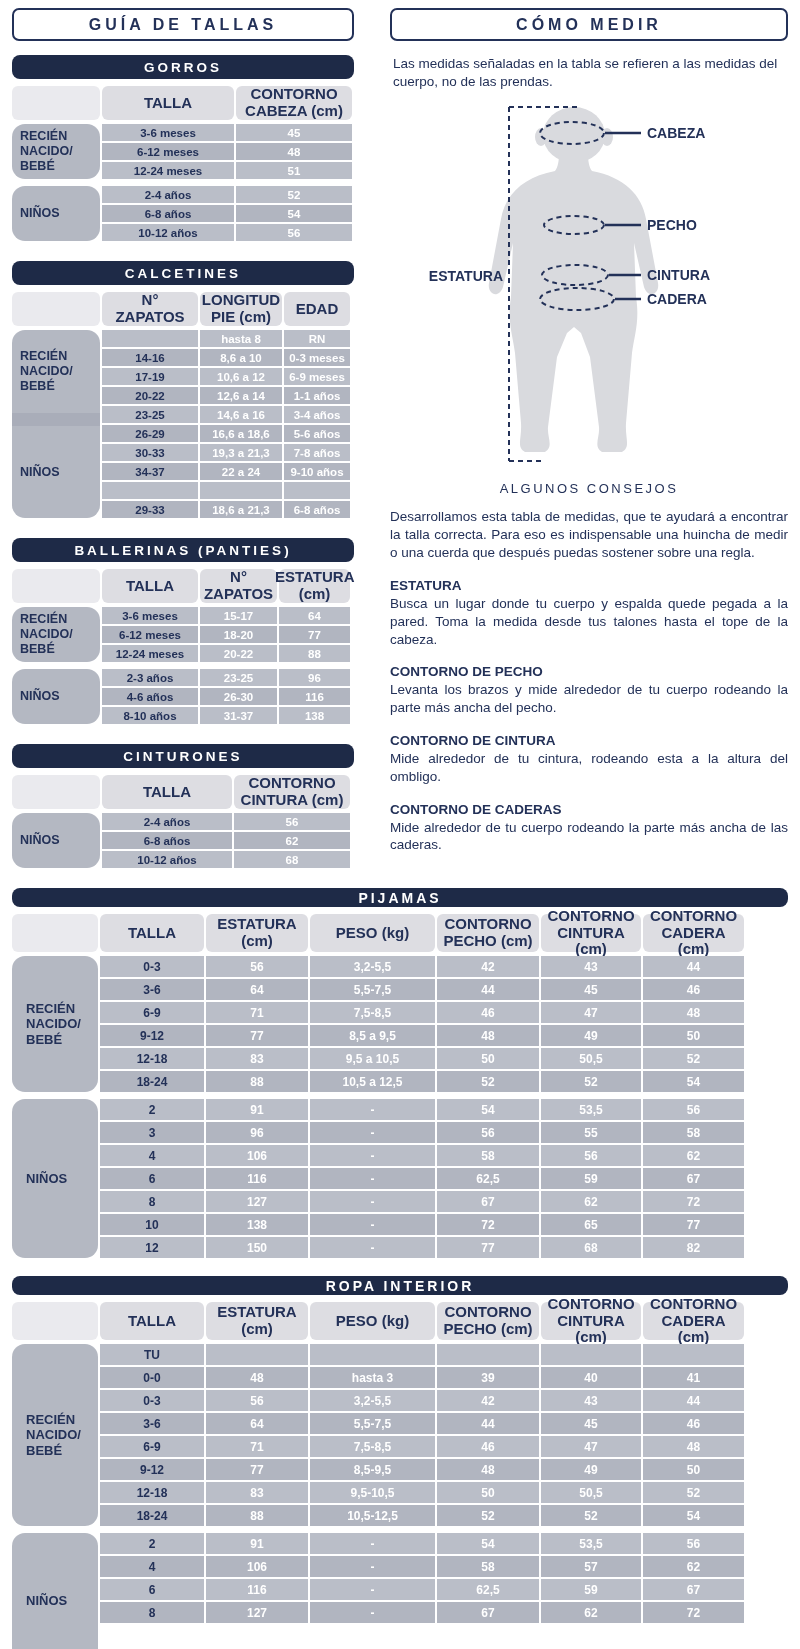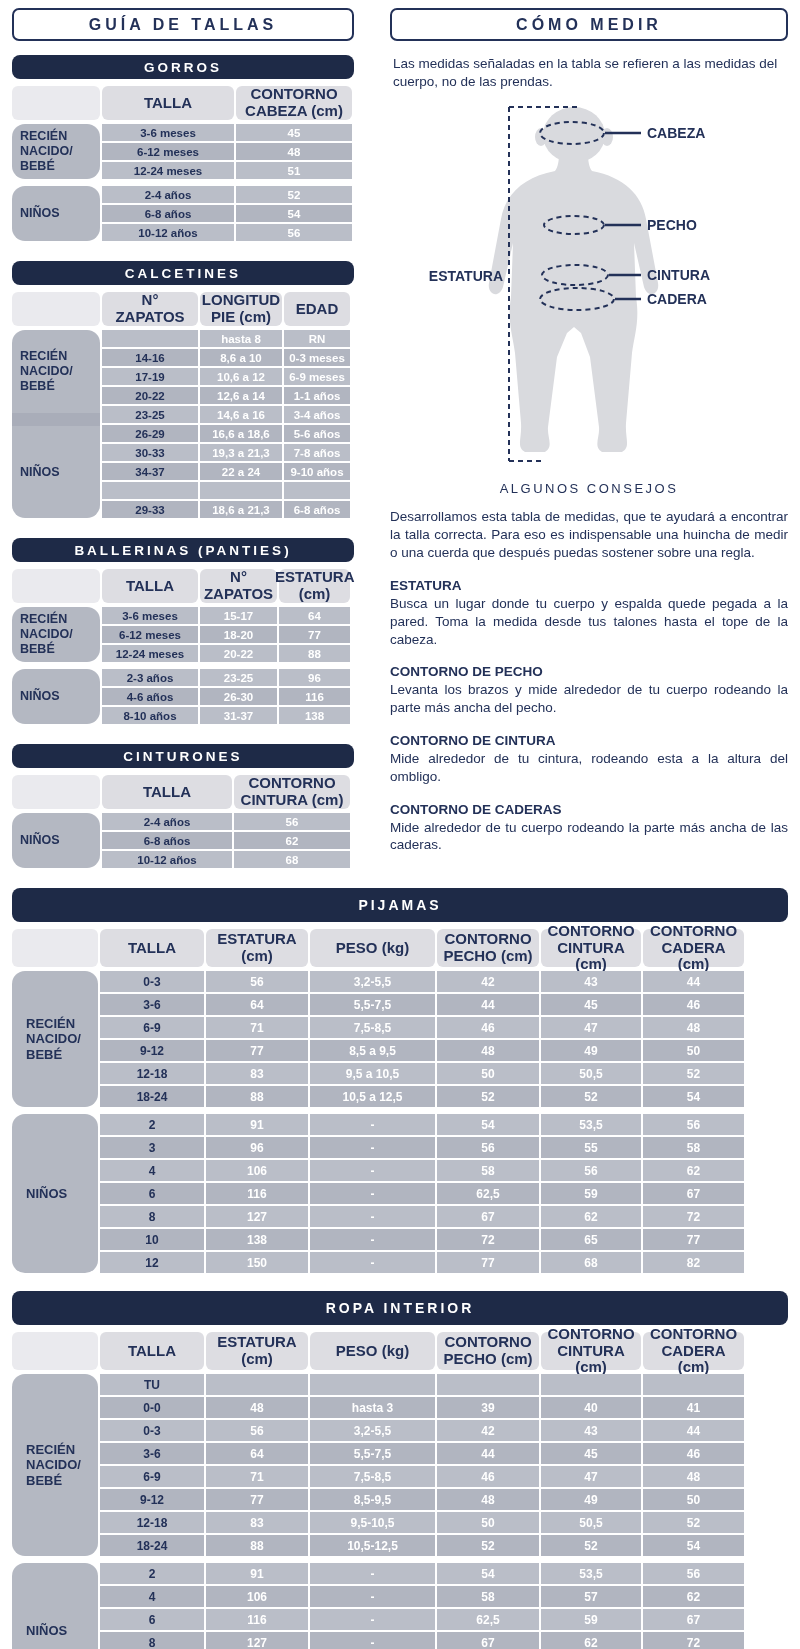--- a/index.html
+++ b/index.html
@@ -22,21 +22,21 @@
 .lbox{background:var(--row-label,#b4b8c2);border-radius:13px;color:var(--navy-text,#233158);font-weight:bold;display:flex;flex-direction:column;justify-content:center;overflow:hidden}
 .lseg{display:flex;flex-direction:column;justify-content:center;padding-left:8px;font-size:12.5px;line-height:1.2;flex:1 1 auto}
 .ldiv{background:#a9adb9;flex:1 1 auto}
 .cell{display:flex;align-items:center;justify-content:center;font-weight:bold;font-size:11.5px;white-space:nowrap}
 .c0{color:var(--navy-text,#233158)}
 .cv{color:#fff}
 .r-light{background:var(--row-light,#babec8)}
 .r-dark{background:var(--row-dark,#b1b5c0)}
 .big .cell{font-size:12px}
 .big .lseg{font-size:13px;padding-left:14px}
-.big .tbar{height:34px;font-size:14px}
+.big .tbar{height:19px;font-size:14px}
 .big.stable{margin-bottom:18px}
 
 .intro{font-size:13.5px;line-height:1.35;margin:2px auto 4px auto;max-width:392px}
 .diagram-wrap{width:100%;display:flex;justify-content:center}
 .advice-title{text-align:center;font-weight:normal;font-size:13px;letter-spacing:2.5px;margin:8px 0 12px 0}
 .para{font-size:13.5px;line-height:1.32;text-align:justify;margin-bottom:14px}
 .tip-head{font-weight:bold;font-size:13.5px;margin-top:16px;margin-bottom:2px}
 .tip-body{font-size:13.5px;line-height:1.32;text-align:justify}
 svg text{font-family:"Liberation Sans",sans-serif;font-weight:bold;font-size:14px;fill:var(--navy-text,#233158)}
 </style>

